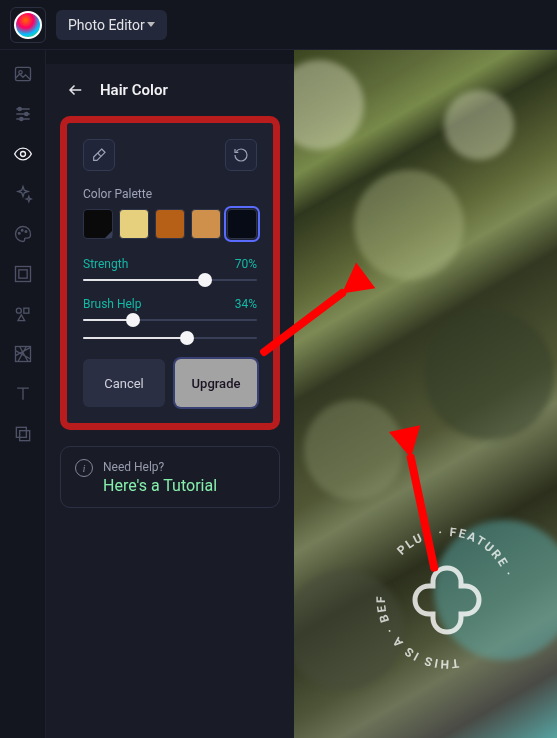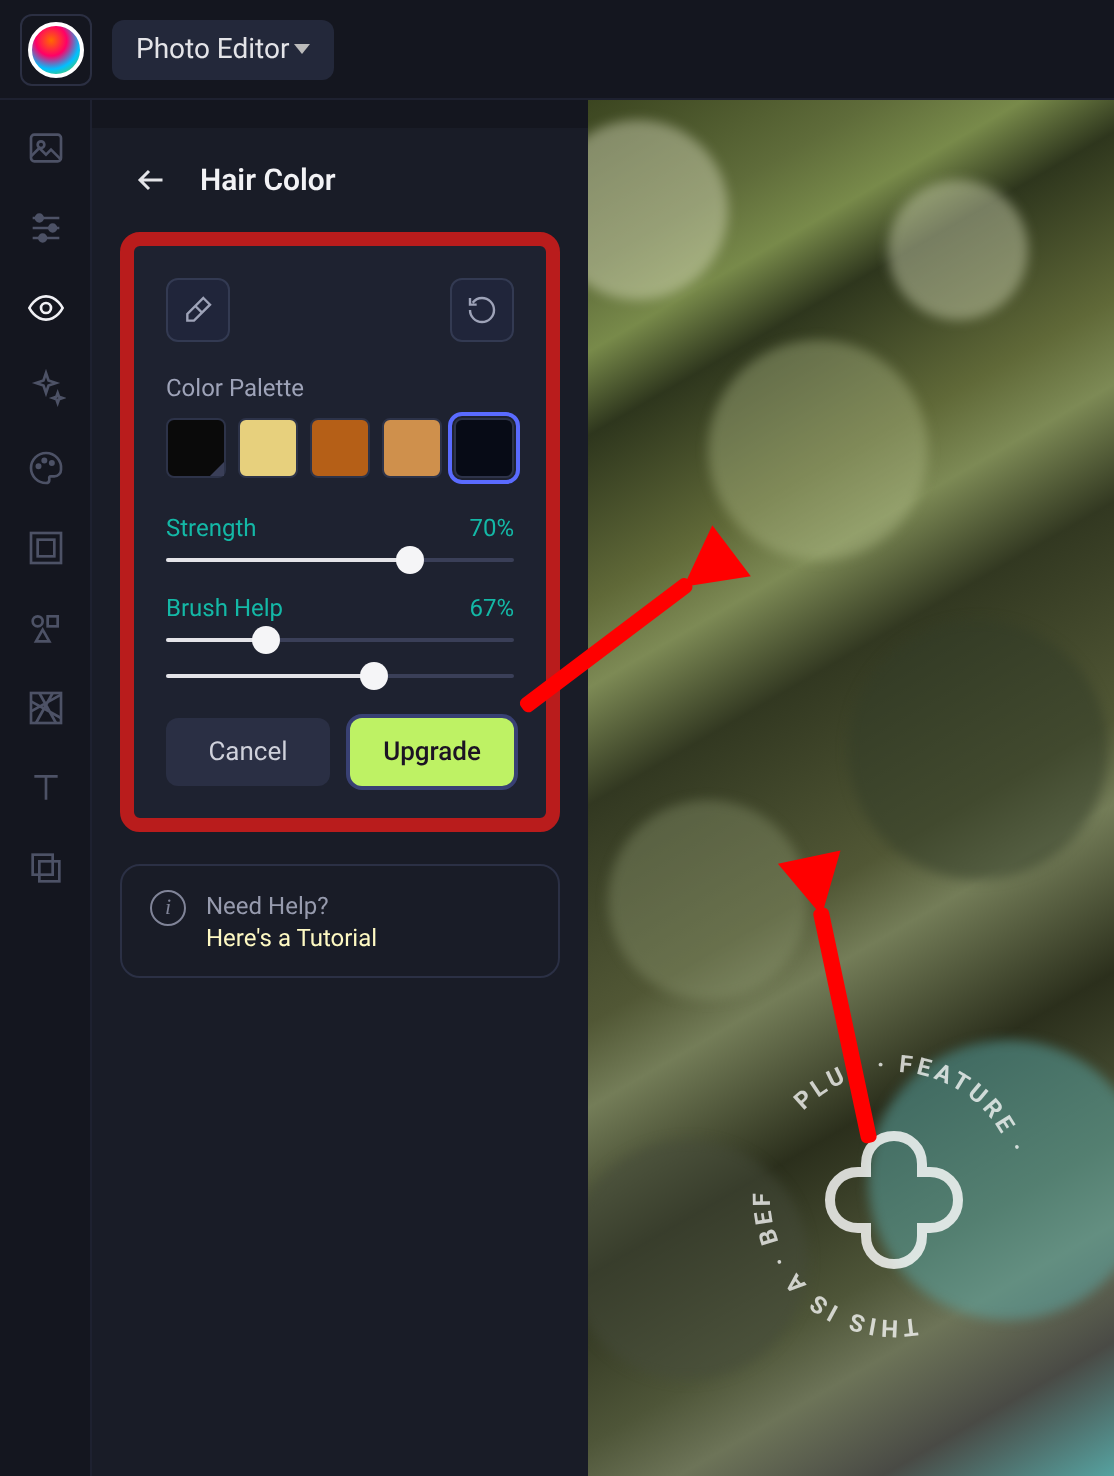--- a/index.html
+++ b/index.html
@@ -177,32 +177,32 @@
     cursor: grab;
   }
 
   .buttons {
     display: flex;
     gap: 10px;
     margin-top: 20px;
   }
   .btn {
     flex: 1;
-    height: 34px;
+    height: 48px;
     border-radius: 6px;
     display:flex; align-items:center; justify-content:center;
     font-size: 13px;
     cursor: pointer;
   }
   .btn-cancel {
     background: #2a2f44;
     color: #cfd1db;
   }
   .btn-upgrade {
-    background: #bef264;
+    background: #a3a3a3;
     color: #1c1324;
     font-weight: 500;
     box-shadow: 0 0 0 2px rgba(106,119,240,.35);
   }
 
   .help-card {
     margin: 16px 14px 0 14px;
     border: 1px solid #2b3045;
     border-radius: 10px;
     padding: 12px 14px;
@@ -214,21 +214,21 @@
     width:18px;height:18px;
     border:1.5px solid #808498;
     border-radius:50%;
     display:flex;align-items:center;justify-content:center;
     font-size:11px; color:#808498;
     flex-shrink:0;
     font-style: italic;
     font-family: Georgia, serif;
   }
   .help-title { font-size:12px; color:#979bae; line-height:1.4; }
-  .help-link { font-size:12px; color:#fef9c3; cursor:pointer; }
+  .help-link { font-size:16px; color:#86efac; cursor:pointer; }
 
   
   .canvas {
     position:absolute;
     left: 294px; top:50px; right:0; bottom:0;
     background: linear-gradient(150deg,
        #3b4520 0%, #5f6c3a 10%, #788a4a 15%,
        #2e361d 20%, #606938 30%, #7d8a55 35%,
        #323821 42%, #515735 55%, #747d58 60%,
        #2b2f1c 70%, #4e5538 80%, #6d7458 85%,
@@ -396,21 +396,21 @@
       </div>
       <div class="slider-track">
         <div class="slider-fill" style="width:70%"></div>
         <div class="slider-thumb" style="left:70%"></div>
       </div>
     </div>
 
     <div class="slider-group">
       <div class="slider-header">
         <span>Brush Help</span>
-        <span>67%</span>
+        <span>34%</span>
       </div>
       <div class="slider-track">
         <div class="slider-fill" style="width:29%"></div>
         <div class="slider-thumb" style="left:29%"></div>
       </div>
     </div>
 
     <div class="slider-group">
       <div class="slider-track">
         <div class="slider-fill" style="width:60%"></div>

